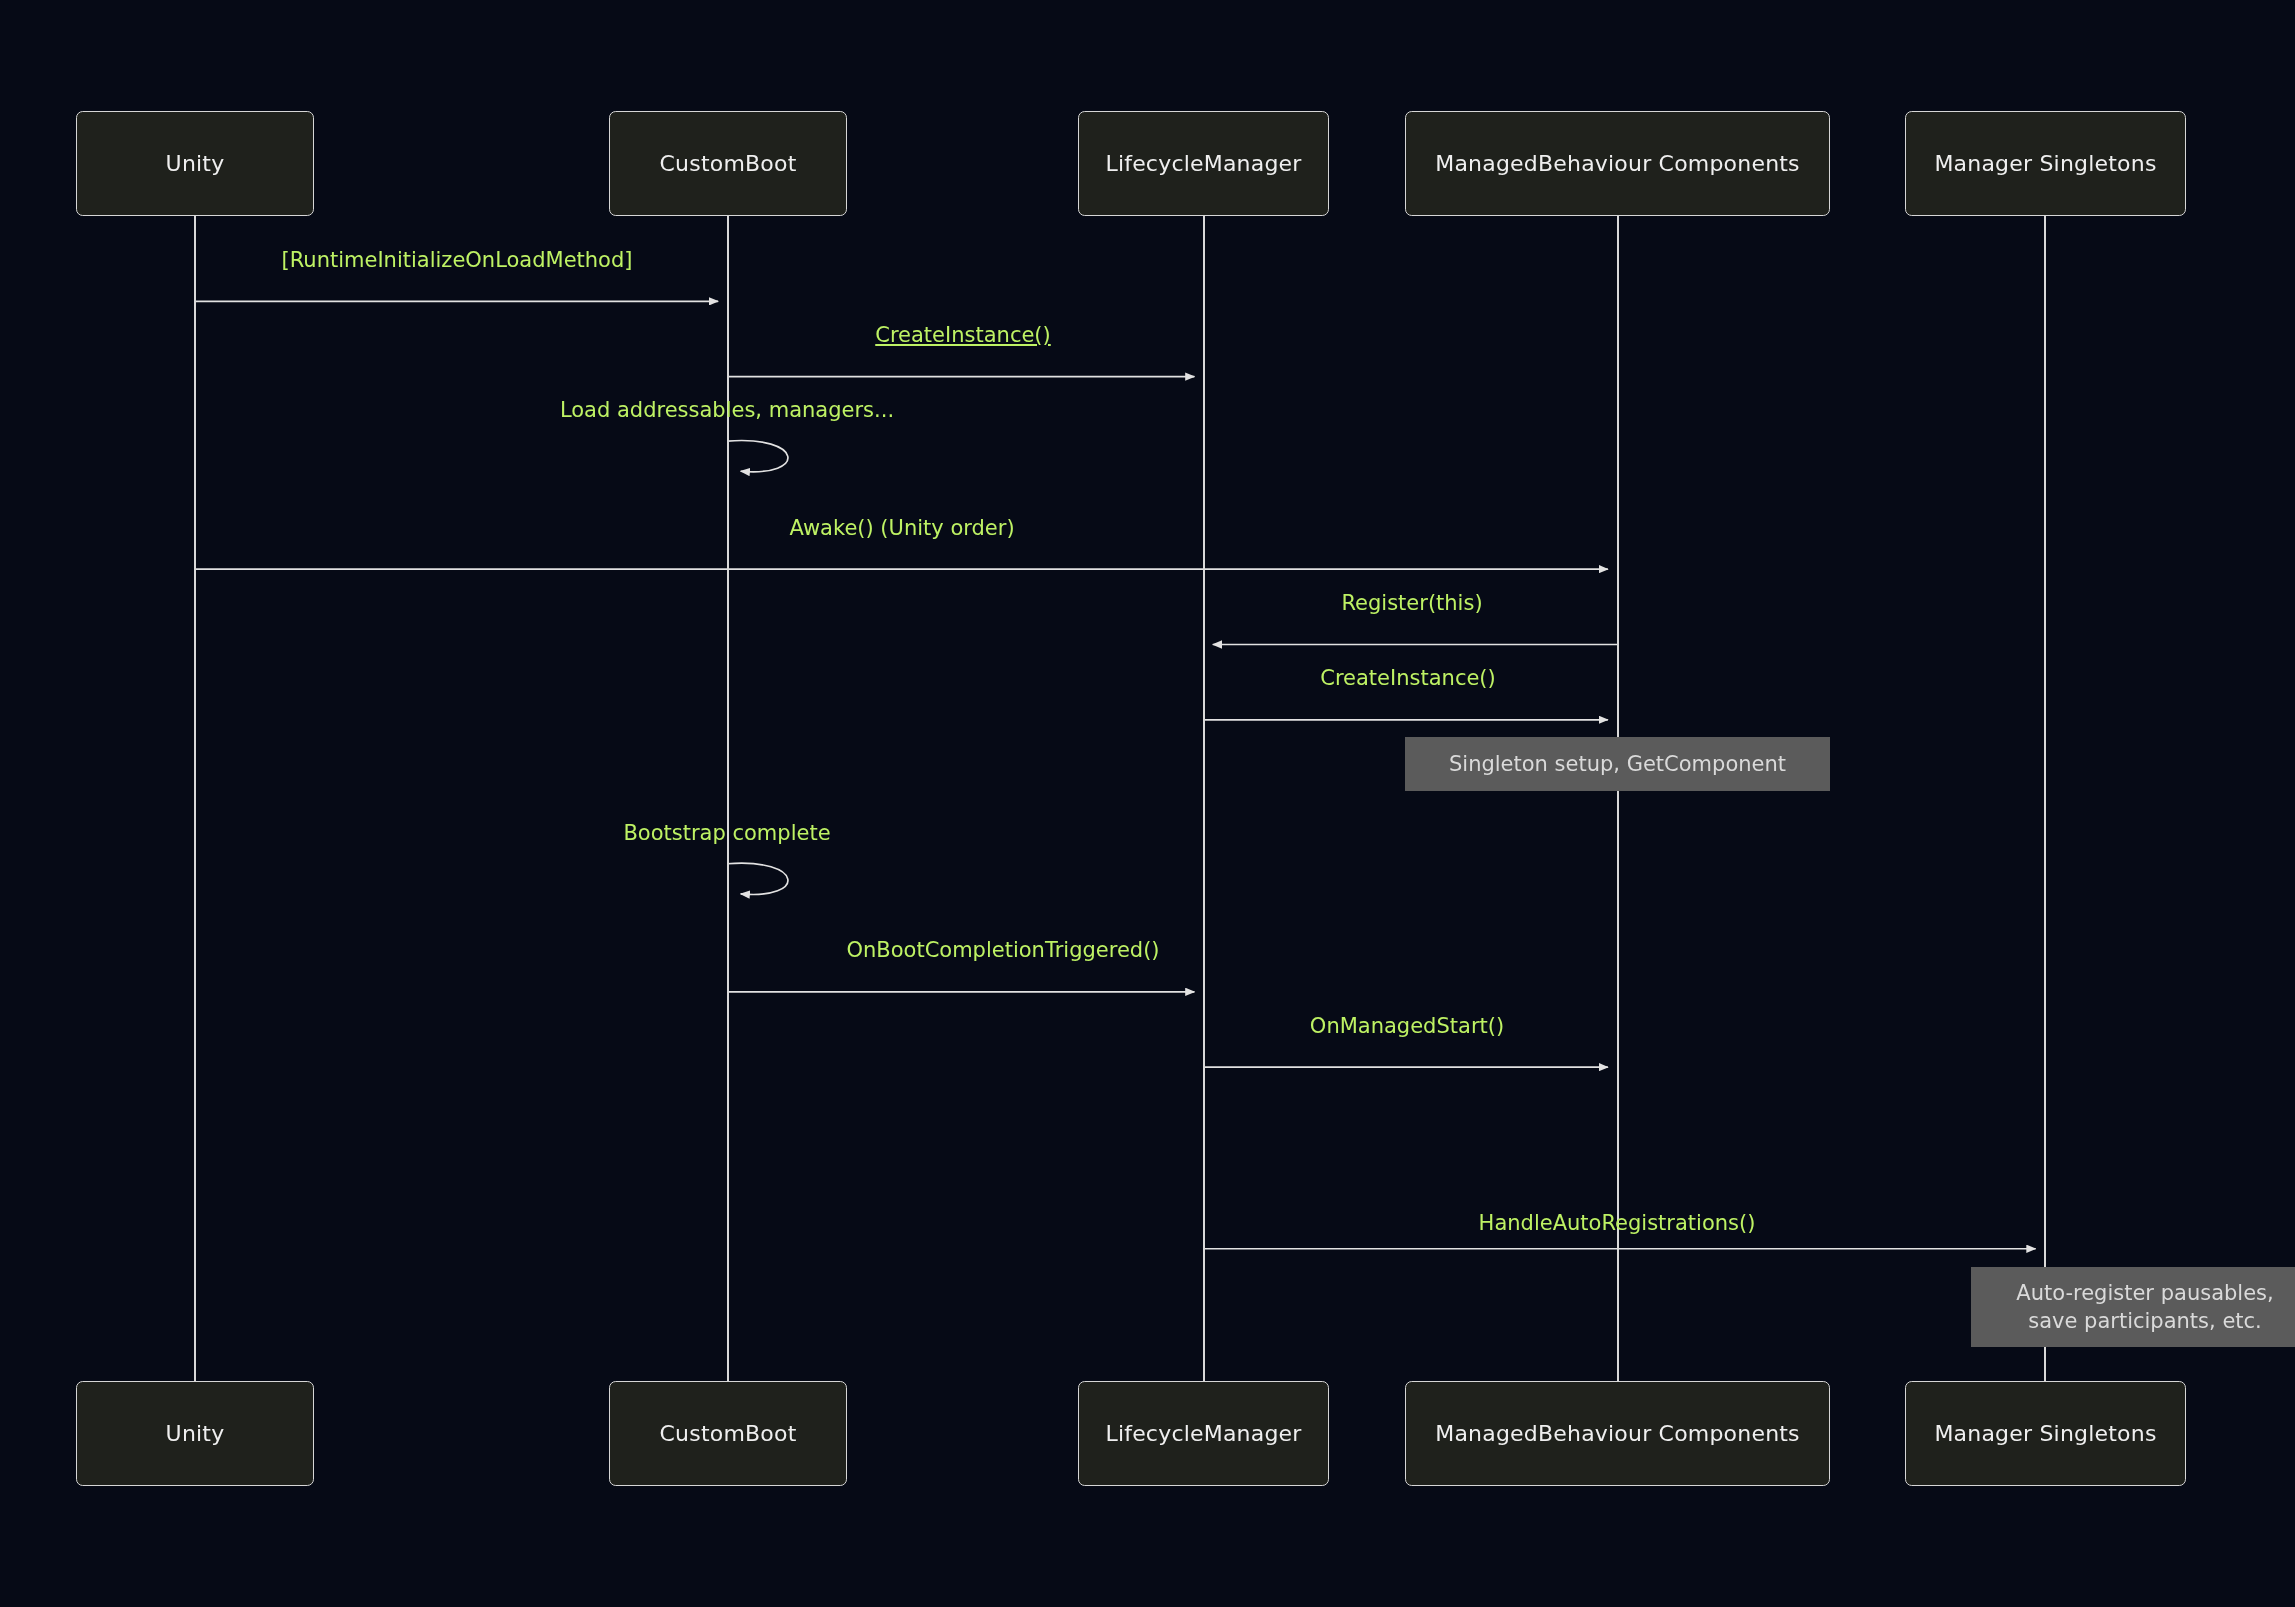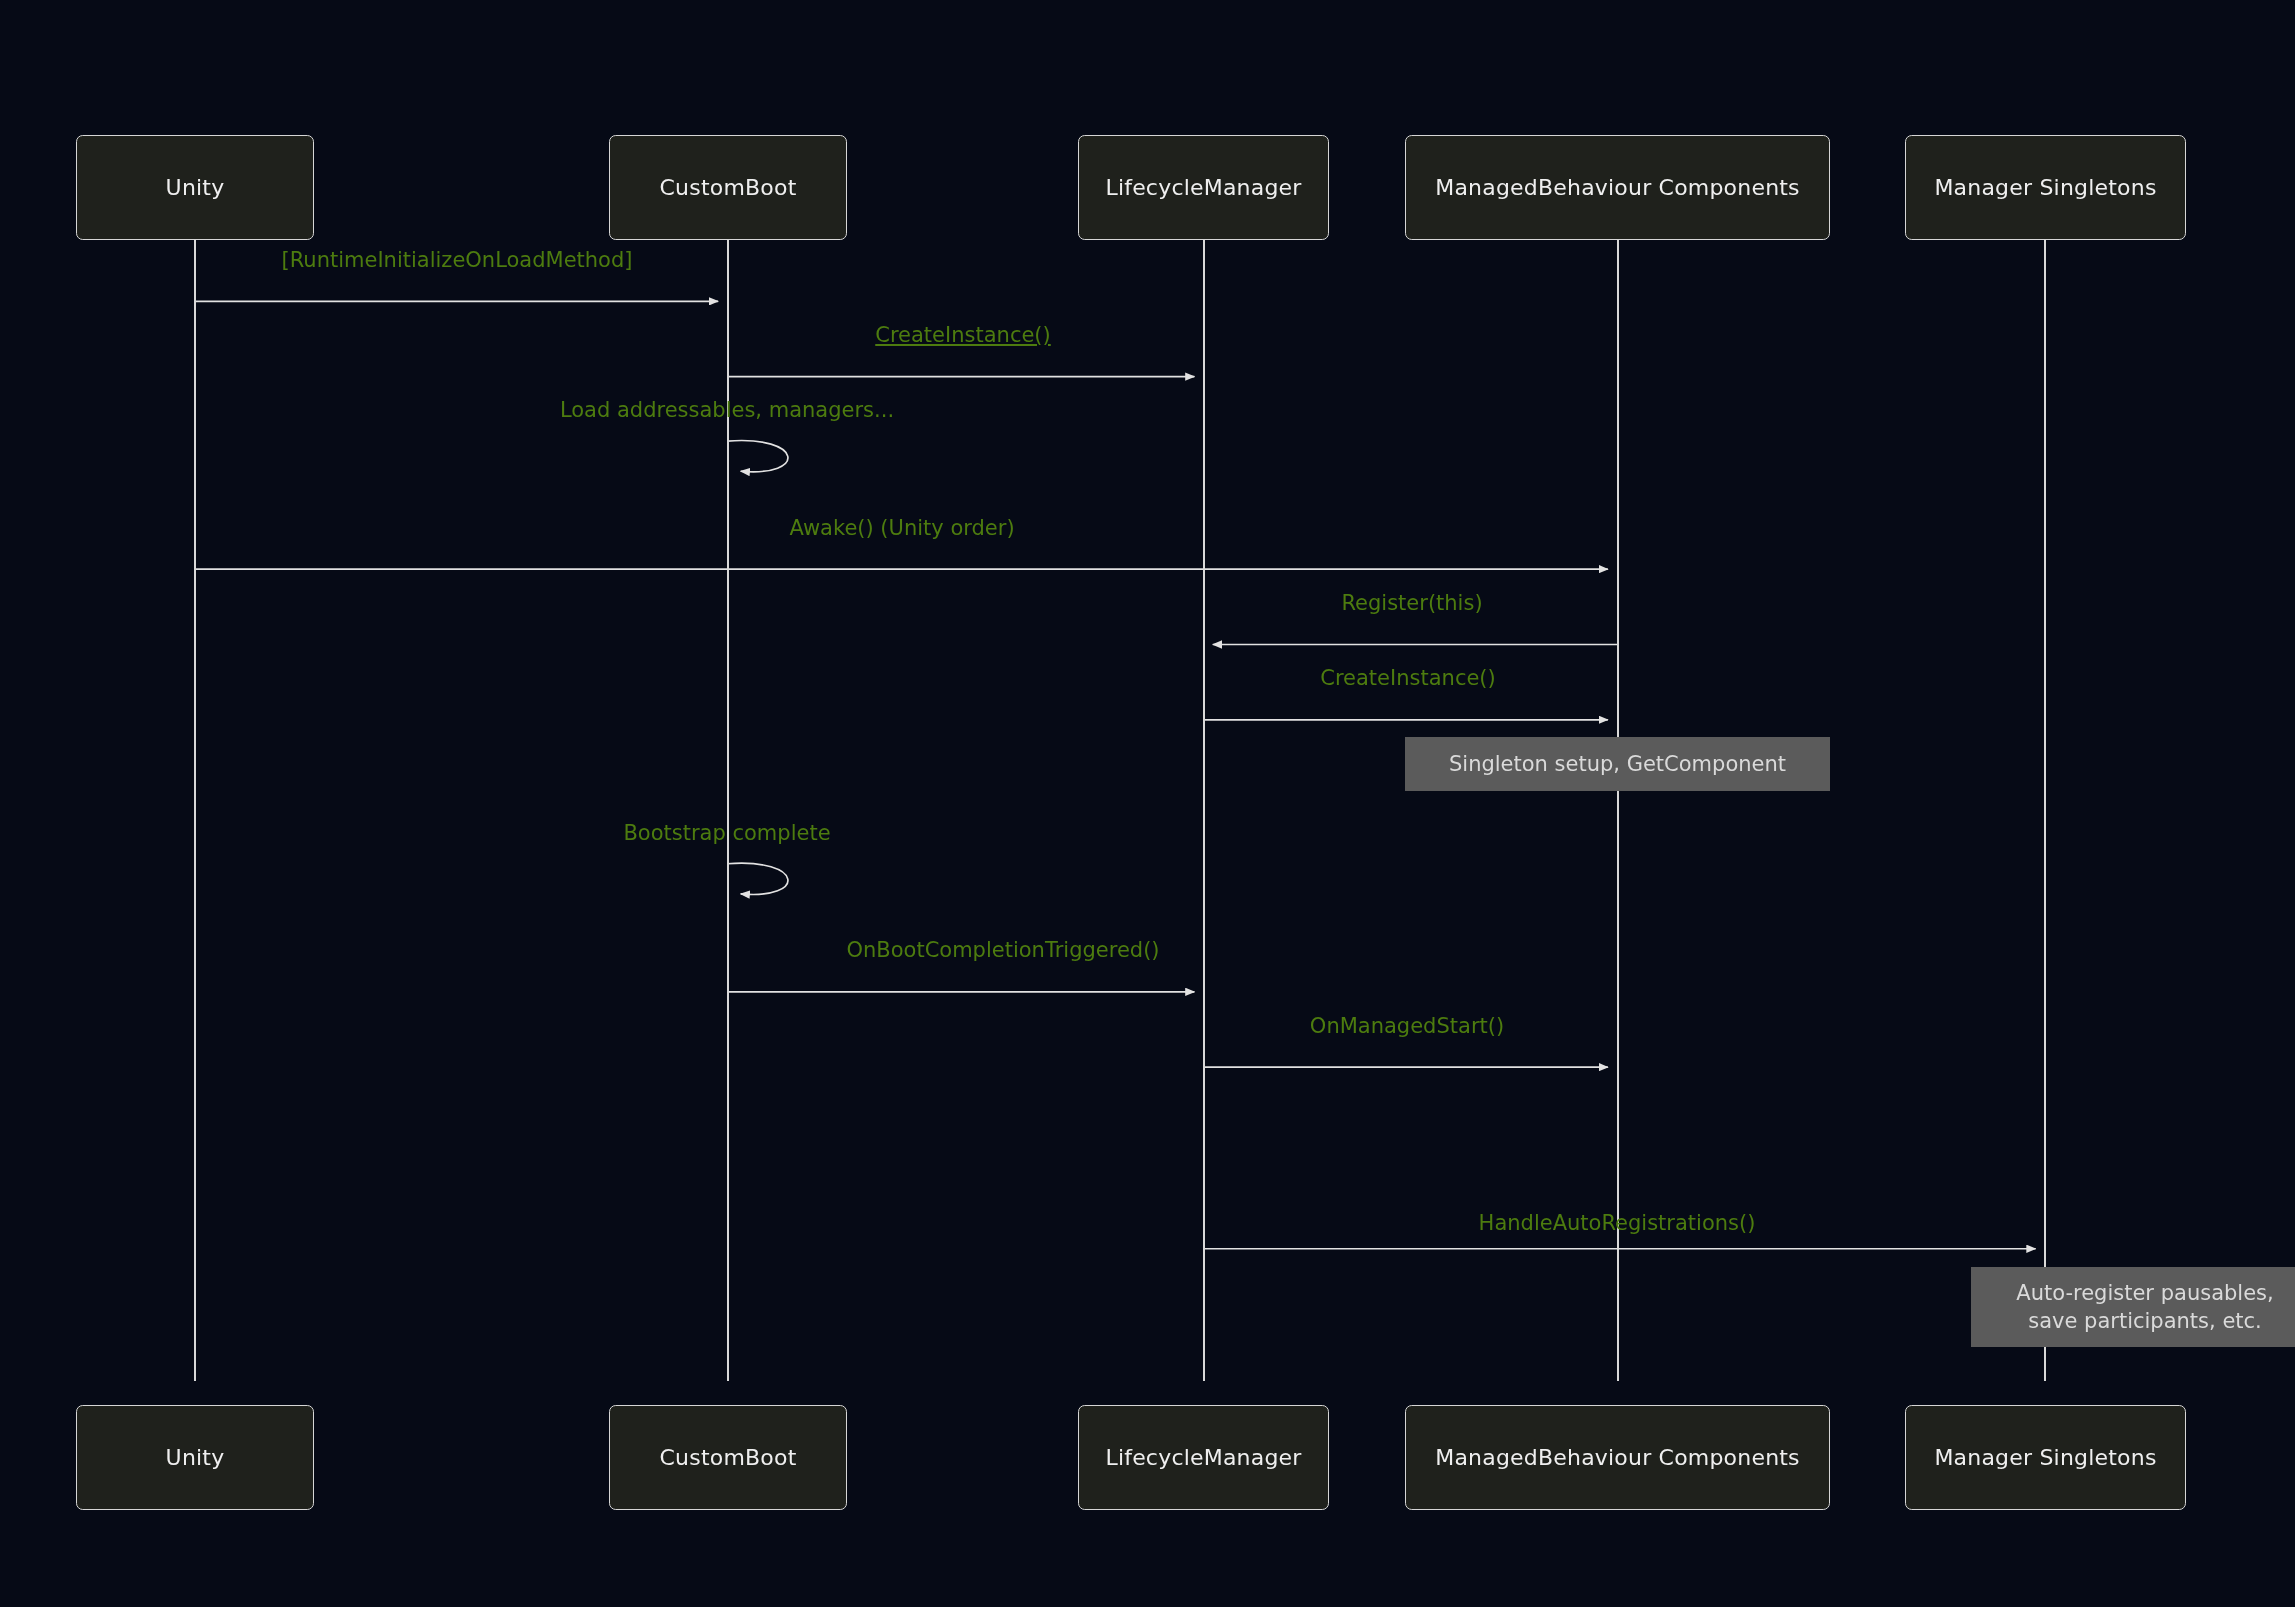--- a/index.html
+++ b/index.html
@@ -24,31 +24,30 @@
     background: #1f211c;
     border: 1.3px solid #d6d6d6;
     border-radius: 6.7px;
     display: flex;
     align-items: center;
     justify-content: center;
     color: #efefef;
     font-size: 22px;
     letter-spacing: 0.2px;
     box-sizing: border-box;
-    margin-top: 24px;
   }
   .lifeline {
     position: absolute;
     width: 1.7px;
     background: #d9d9d9;
   }
   .msg-label {
     position: absolute;
     font-size: 21px;
-    color: #4d7c0f;
+    color: #bef264;
     white-space: pre;
     transform: translateX(-50%);
     text-align: center;
   }
   .note-box {
     position: absolute;
     background: #5b5b5b;
     color: #dadada;
     font-size: 21px;
     display: flex;

